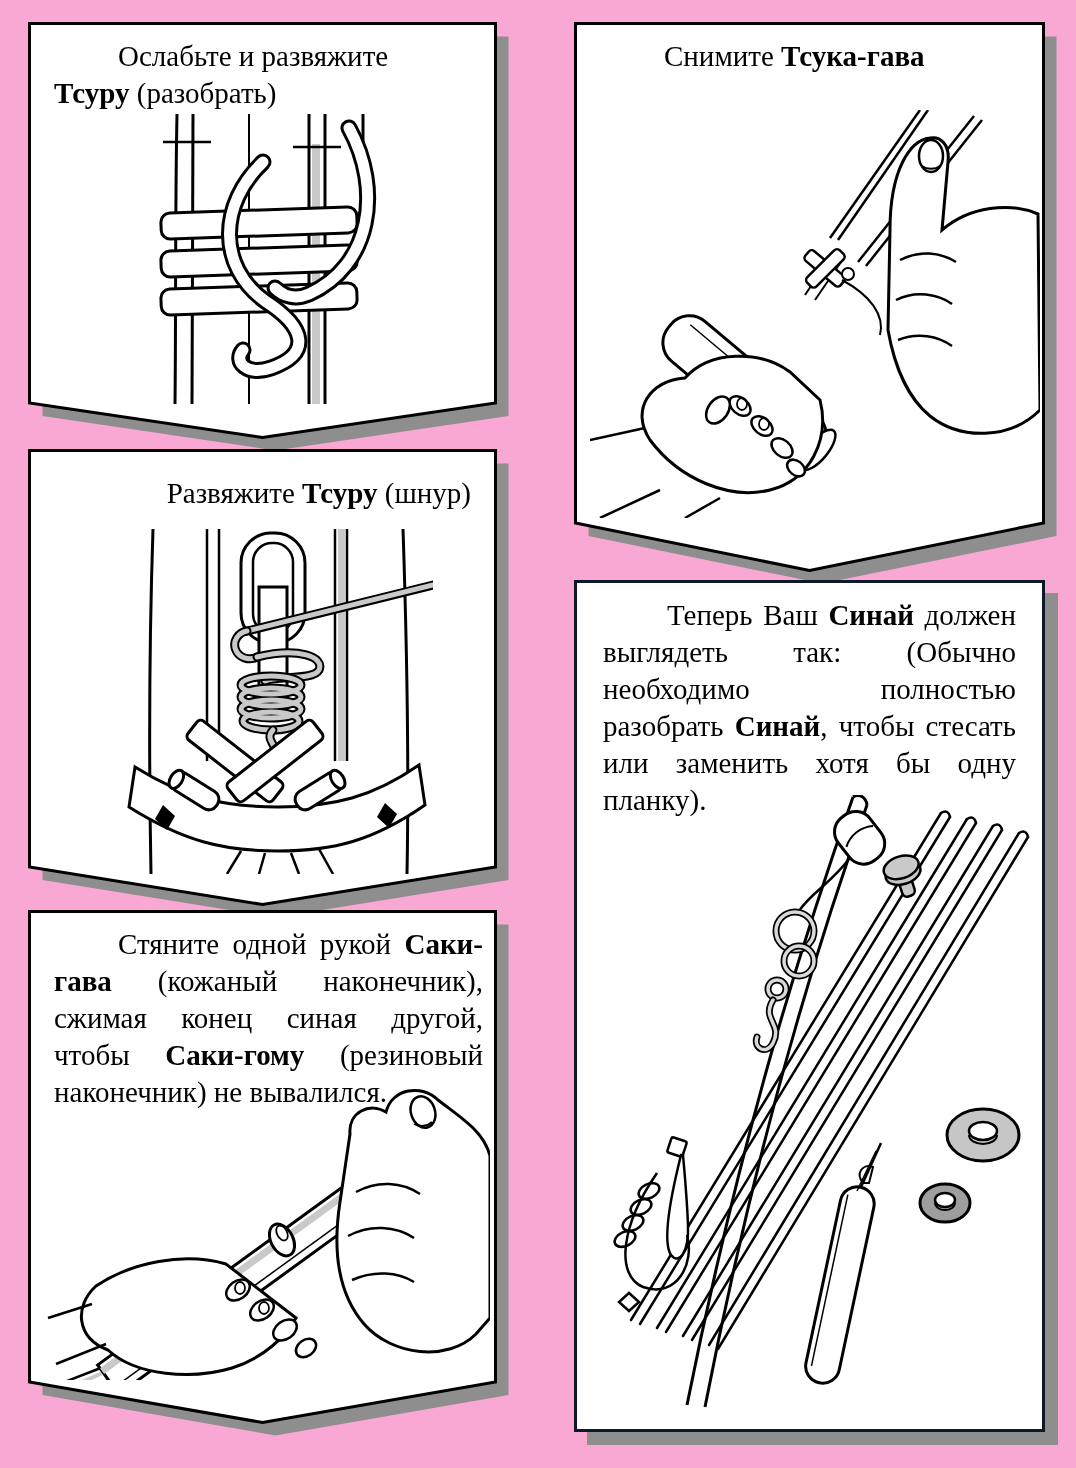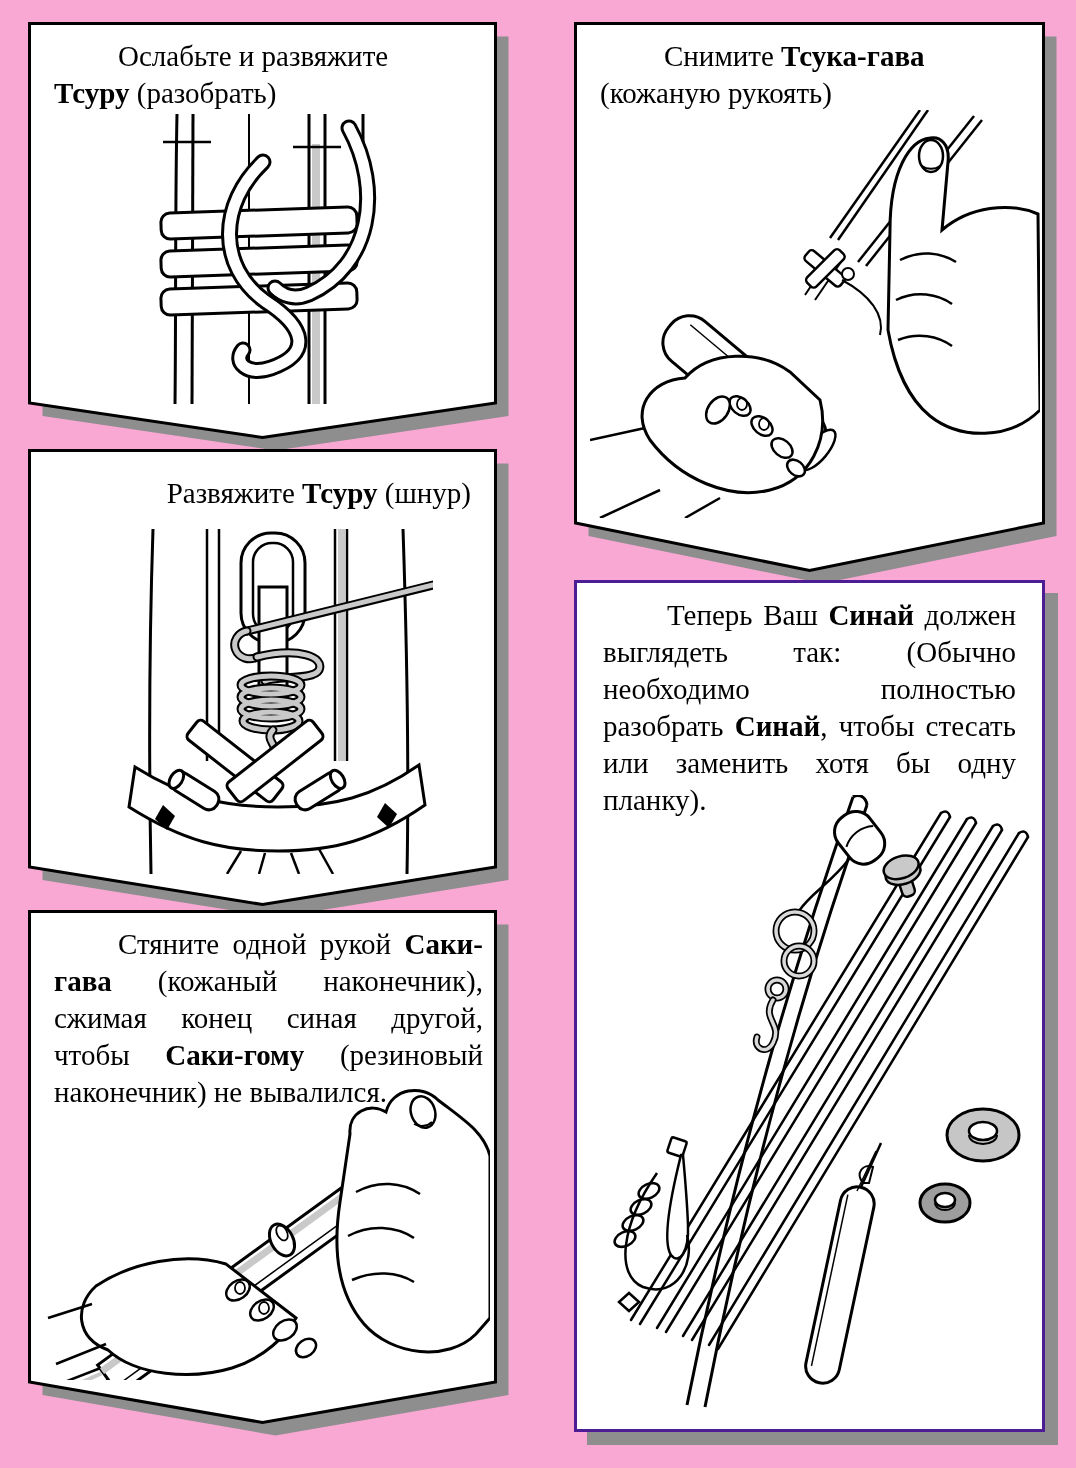--- a/index.html
+++ b/index.html
@@ -8,21 +8,21 @@
   .panel{position:absolute;}
   .panel-bg{position:absolute;left:0;top:0;overflow:visible;}
   .panel-content{position:absolute;left:0;top:0;right:0;bottom:0;}
   .ptext{position:relative;margin:16px 26px 0 26px;font-size:29px;line-height:37px;}
   .ptext.indent{text-indent:64px;}
   .ptext.justify{text-align:justify;}
   .ptext.center{text-align:right;text-indent:0;}
   .ptext b{font-weight:bold;}
   .illus{position:absolute;}
   .panel5-box{position:absolute;left:574px;top:580px;width:471px;height:852px;box-sizing:border-box;
-              background:#fff;border:3px solid #4c1d95;box-shadow:13px 13px 0 #8e8e8e;}
+              background:#fff;border:3px solid #0f172a;box-shadow:13px 13px 0 #8e8e8e;}
   svg{display:block;}
 </style>
 </head>
 <body>
 
 <div class="page">
 
   <section class="panel" style="left:28px;top:22px;width:469px;height:417px;">
     <svg class="panel-bg" width="484" height="433">
       <polygon points="14.5,14.5 480.5,14.5 480.5,394 247.5,428.5 14.5,394" fill="#8e8e8e"></polygon>
@@ -195,21 +195,20 @@
   </section>
 
   <section class="panel" style="left:574px;top:22px;width:471px;height:550px;padding-left:28px;">
     <svg class="panel-bg" width="486" height="564">
       <polygon points="14.5,14.5 482.5,14.5 482.5,514 248.5,561.5 14.5,514" fill="#8e8e8e"></polygon>
       <polygon points="1.5,1.5 469.5,1.5 469.5,501 235.5,548.5 1.5,501" fill="#ffffff" stroke="#000" stroke-width="3"></polygon>
     </svg>
     <div class="panel-content">
       <div class="ptext indent">
         <span>Снимите </span><b>Тсука-гава</b><br>
-        <span>(кожаную рукоять)</span>
       </div>
       <svg class="illus" style="left:16px;top:88px;" width="450" height="408" viewBox="0 0 450 408">
         <g fill="none" stroke="#000" stroke-width="2.5">
           <path d="M330,0 L240,128"></path>
             <path d="M338,0 L248,130"></path>
           <path d="M384,6 L268,152"></path>
             <path d="M392,10 L276,156"></path>
           <path d="M245,140 L215,185" stroke-width="2"></path>
             <path d="M255,146 L225,190" stroke-width="2"></path>
         </g>

